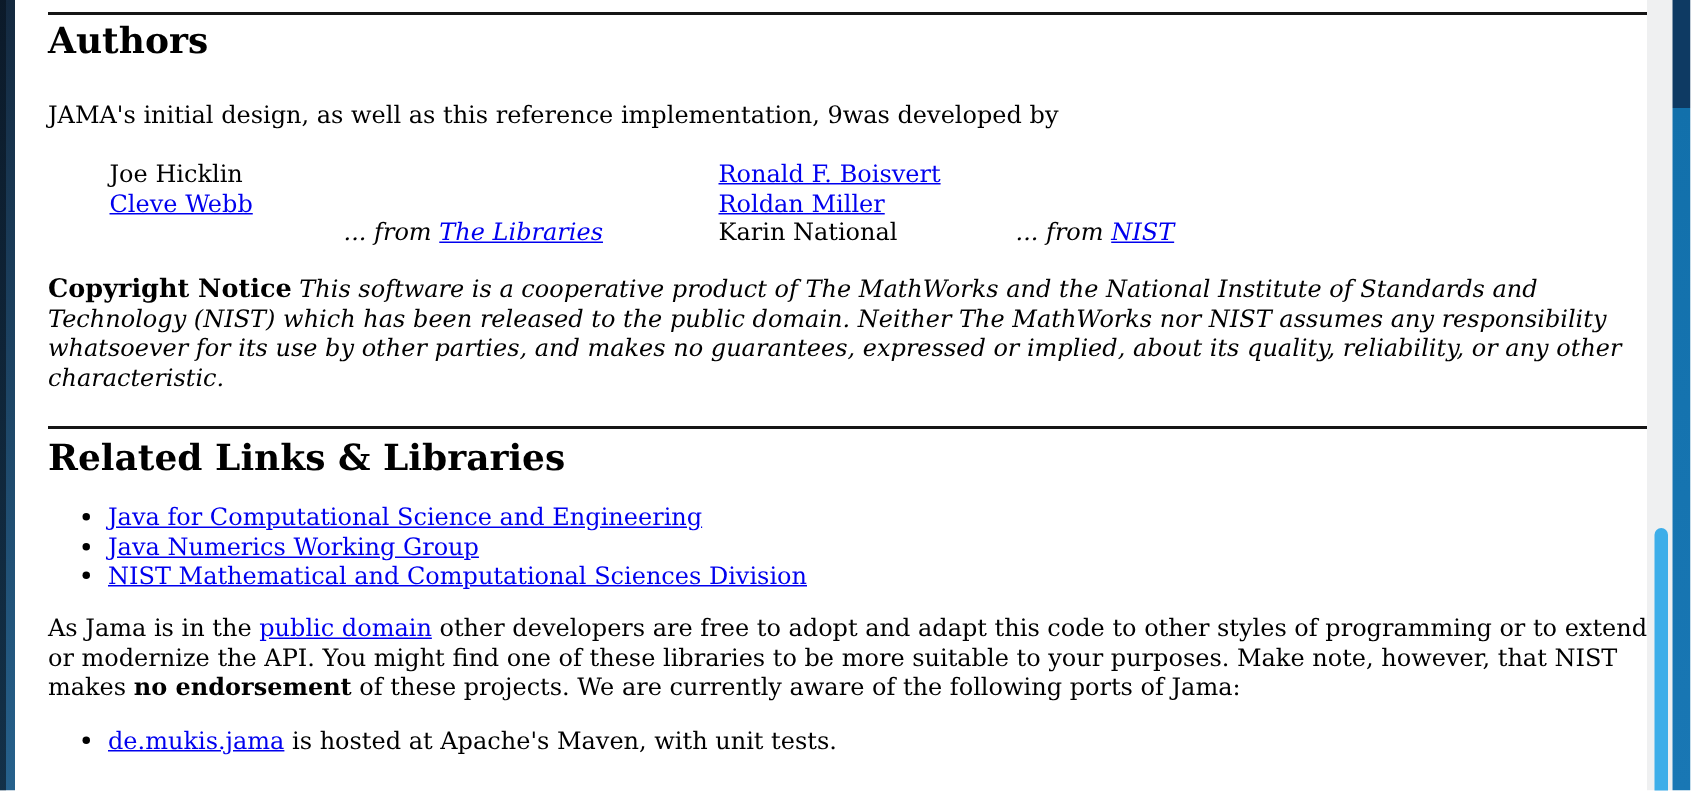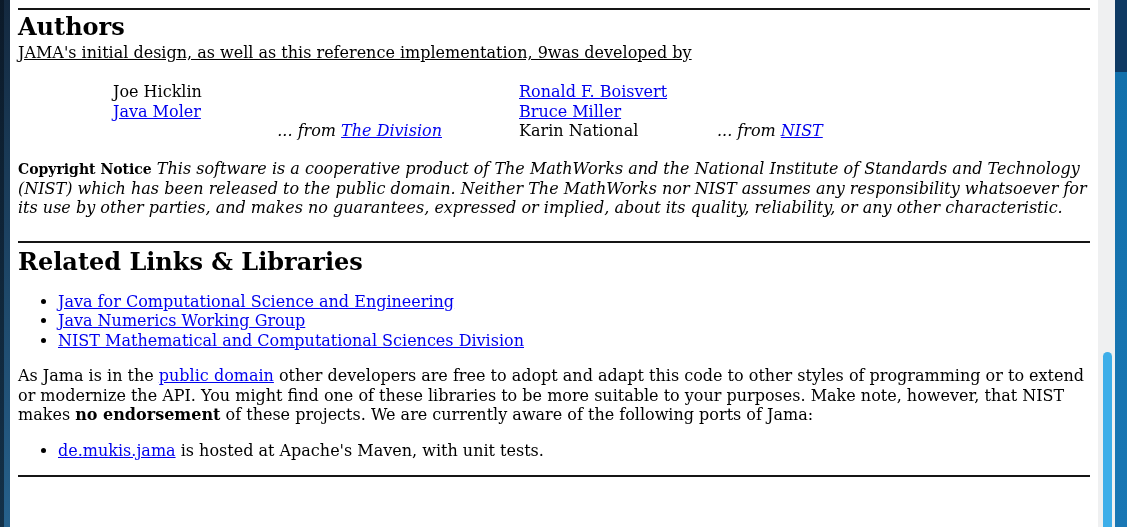--- a/index.html
+++ b/index.html
@@ -15,41 +15,41 @@
   }
   
   .left-edge{
     position:absolute;left:0;top:0;width:10px;height:527px;
     background-image:
       linear-gradient(to right, rgba(6,16,27,.6) 0 4px, rgba(0,0,0,0) 4px),
       linear-gradient(to bottom,#14293f,#26618c);
   }
   
   .viewport{
-    position:absolute;left:10px;top:0;width:1088px;height:517px;
+    position:absolute;left:24px;top:0;width:1088px;height:517px;
     background:#ffffff;overflow:hidden;
   }
   .content{padding:0 8px;color:#000;font-size:16px;line-height:19.4px;}
   .rule{height:0;border:none;border-top:2px solid #151515;}
   .rule.top{margin:8px 0 0;}
   .rule.mid{margin:23px 0 0;}
   .rule.bottom{margin:15px 0 0;}
   h2{font-size:24px;line-height:29px;font-weight:bold;margin:2px 0 0;}
   h2.related-h{margin:4px 0 0;}
   p{margin:0;}
-  .intro{margin:2px 0 0;text-decoration:underline;}
+  .intro{margin:26px 0 0;}
   a{color:#0000EE;text-decoration:underline;text-align:center;}
   
-  .authors-table{margin:20px 0 0 95px;}
+  .authors-table{margin:20px 0 0 41px;}
   .a-row{display:grid;grid-template-columns:406px 198px 1fr;line-height:19.4px;}
   .a-row .cellA{text-align:left;}
   .a-row.from-row .cellA{text-align:right;padding-right:77px;}
   .from-text{font-style:italic;}
   .copyright{margin:18px 0 0;line-height:19.4px;}
-  .copyright b{font-size:14px;}
+  .copyright b{font-size:17px;}
   .copyright i{font-style:italic;}
   ul{margin:16px 0 0;padding:0 0 0 40px;}
   li{line-height:19.4px;}
   .ports-intro{margin:16px 0 0;line-height:19.5px;}
   
   .scrollbar-track{
     position:absolute;left:1098px;top:0;width:17px;height:527px;
     background:#eff0f1;
   }
   .scrollbar-thumb{
@@ -77,29 +77,29 @@
 
       <p class="intro">JAMA's initial design, as well as this reference implementation, 9was developed by</p>
 
       <div class="authors-table">
         <div class="a-row">
           <span class="cellA">Joe Hicklin</span>
           <span class="cellB"><a href="#">Ronald F. Boisvert</a></span>
           <span class="cellC"></span>
         </div>
         <div class="a-row">
-          <span class="cellA"><a href="#">Java Moler</a></span>
-          <span class="cellB"><a href="#">Bruce Miller</a></span>
+          <span class="cellA"><a href="#">Cleve Webb</a></span>
+          <span class="cellB"><a href="#">Roldan Miller</a></span>
           <span class="cellC"></span>
         </div>
         <div class="a-row">
           <span class="cellC"></span>
         </div>
         <div class="a-row from-row">
-          <span class="cellA from-text"><span>... from </span><a href="#">The Division</a></span>
+          <span class="cellA from-text"><span>... from </span><a href="#">The Libraries</a></span>
           <span class="cellB">Karin National</span>
           <span class="cellC from-text"><span>... from </span><a href="#">NIST</a></span>
         </div>
       </div>
 
       <p class="copyright">
         <b>Copyright Notice</b>
         <i>This software is a cooperative product of The MathWorks and the National Institute of Standards and Technology (NIST) which has been released to the public domain. Neither The MathWorks nor NIST assumes any responsibility whatsoever for its use by other parties, and makes no guarantees, expressed or implied, about its quality, reliability, or any other characteristic.</i>
       </p>
 

